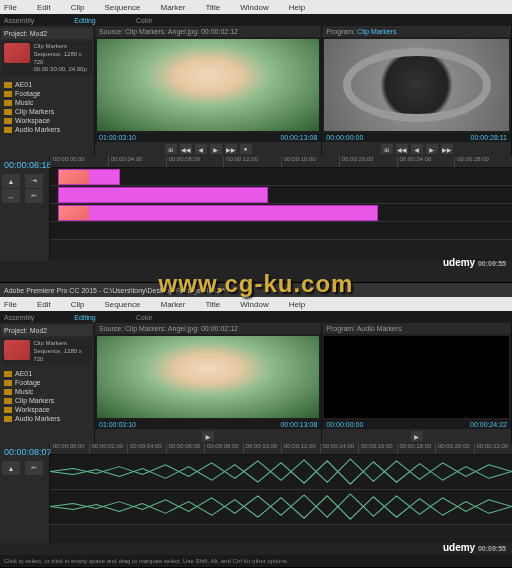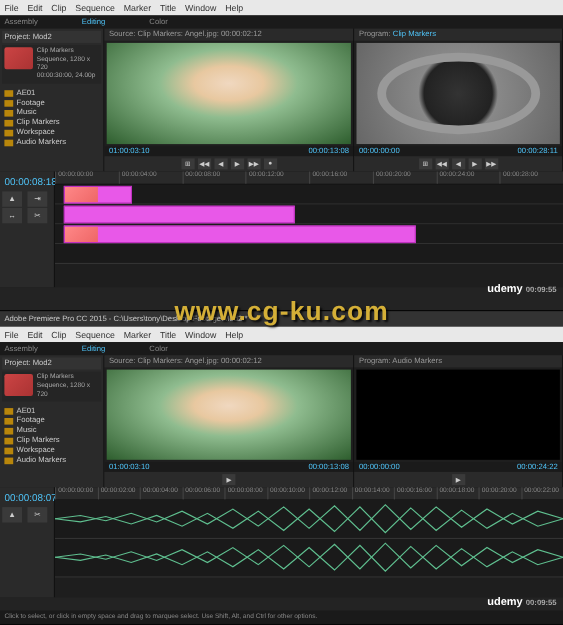--- a/index.html
+++ b/index.html
@@ -1,18 +1,18 @@
 <!DOCTYPE html>
 <html><head>
 <meta charset="utf-8">
 <style>
 *{margin:0;padding:0;box-sizing:border-box;font-family:Arial,sans-serif}
 body{background:#1a1a1a;width:512px;height:568px;overflow:hidden;font-size:8px;color:#ccc}
 .app{width:512px;height:283px;background:#232323;border-bottom:1px solid #000;position:relative}
-.menubar{height:14px;background:#e8e8e8;display:flex;align-items:center;padding:0 4px;gap:8px;color:#333}
+.menubar{height:14px;background:#e8e8e8;display:flex;align-items:center;padding:0 4px;gap:20px;color:#333}
 .menubar span{cursor:pointer}
 .tab-row{height:12px;background:#1a1a1a;display:flex;align-items:center;padding:0 4px;gap:40px;color:#888;font-size:7px}
 .tab-row .active{color:#4fc3f7}
 .panels{display:flex;height:130px}
 .project-panel{width:95px;background:#2a2a2a;border-right:1px solid #111;padding:2px}
 .panel-tab{font-size:7px;color:#ccc;padding:2px;background:#333}
 .clip-info{display:flex;gap:3px;padding:2px;background:#252525;margin-top:2px}
 .clip-thumb{width:28px;height:20px;background:linear-gradient(135deg,#c44,#a33);border-radius:2px}
 .clip-meta{font-size:6px;color:#aaa;line-height:1.3}
 .bin-list{margin-top:4px}

